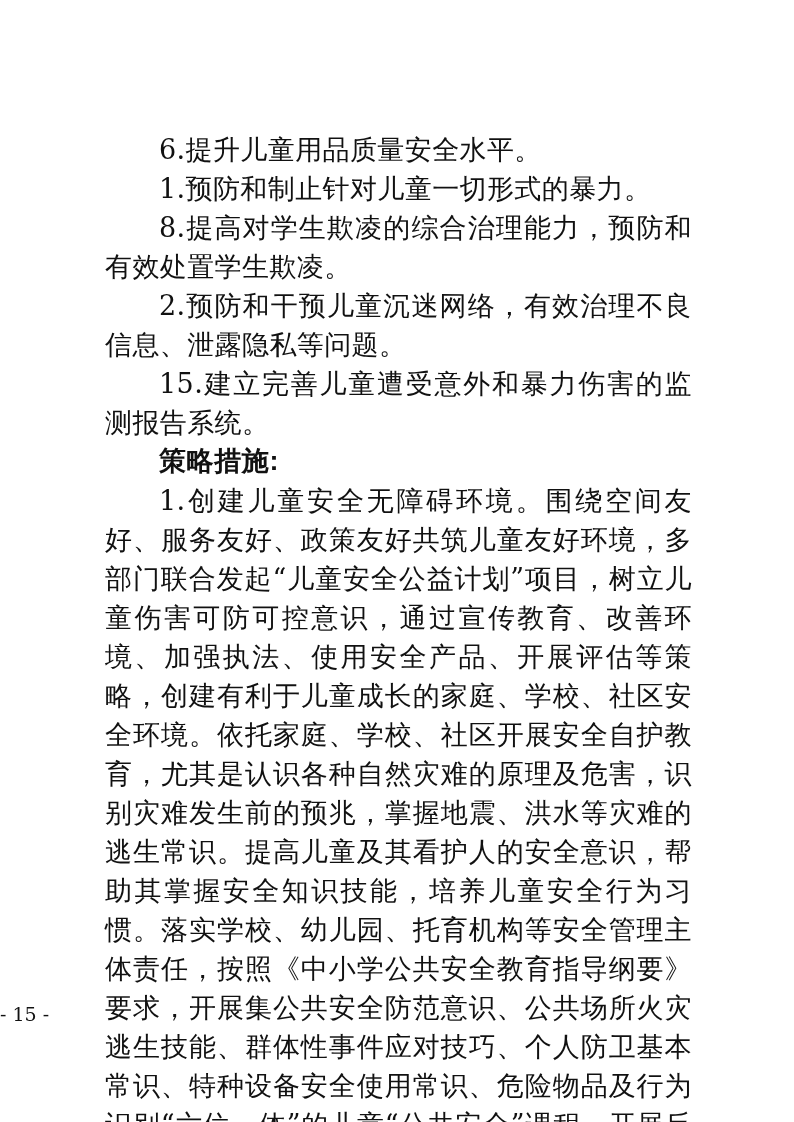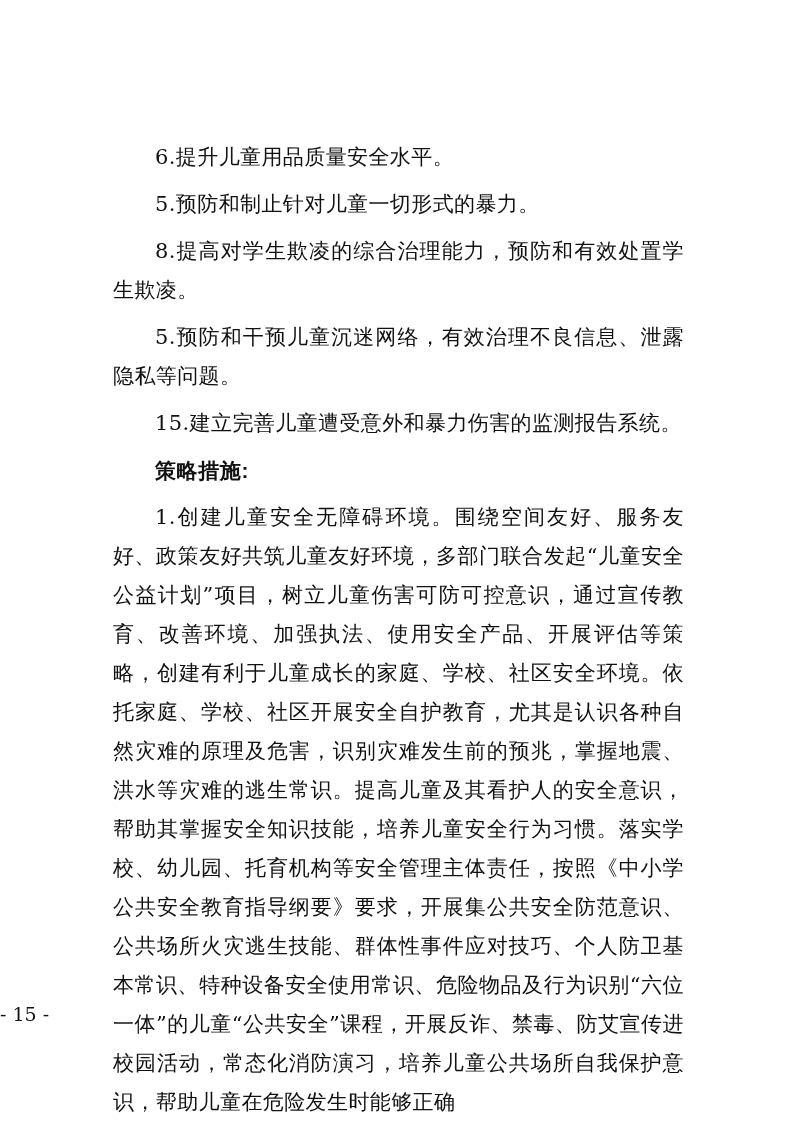--- a/index.html
+++ b/index.html
@@ -16,22 +16,22 @@
     font-family: "DejaVu Serif", "Liberation Serif", serif;
     color: #111111;
   }
   .content {
     position: absolute;
     left: 105px;
     top: 130px;
     width: 587px;
   }
   .para {
-    margin: 8px;
-    font-size: 21px;
+    margin: 0;
+    font-size: 27px;
     line-height: 39px;
     text-align: justify;
     text-justify: inter-character;
     text-indent: 2em;
     letter-spacing: 0.4px;
     word-break: break-all;
   }
   .para-heading {
     font-weight: bold;
     font-family: Liberation Sans, sans-serif;
@@ -47,21 +47,21 @@
     line-height: 26px;
     color: #111111;
   }
 </style>
 </head>
 <body>
 
 <div class="page">
   <div class="content">
     <p class="para">6.提升儿童用品质量安全水平。</p>
-    <p class="para">5.预防和制止针对儿童一切形式的暴力。</p>
+    <p class="para">1.预防和制止针对儿童一切形式的暴力。</p>
     <p class="para">8.提高对学生欺凌的综合治理能力，预防和有效处置学生欺凌。</p>
-    <p class="para">5.预防和干预儿童沉迷网络，有效治理不良信息、泄露隐私等问题。</p>
+    <p class="para">2.预防和干预儿童沉迷网络，有效治理不良信息、泄露隐私等问题。</p>
     <p class="para">15.建立完善儿童遭受意外和暴力伤害的监测报告系统。</p>
     <p class="para para-heading">策略措施:</p>
     <p class="para">1.创建儿童安全无障碍环境。围绕空间友好、服务友好、政策友好共筑儿童友好环境，多部门联合发起“儿童安全公益计划”项目，树立儿童伤害可防可控意识，通过宣传教育、改善环境、加强执法、使用安全产品、开展评估等策略，创建有利于儿童成长的家庭、学校、社区安全环境。依托家庭、学校、社区开展安全自护教育，尤其是认识各种自然灾难的原理及危害，识别灾难发生前的预兆，掌握地震、洪水等灾难的逃生常识。提高儿童及其看护人的安全意识，帮助其掌握安全知识技能，培养儿童安全行为习惯。落实学校、幼儿园、托育机构等安全管理主体责任，按照《中小学公共安全教育指导纲要》要求，开展集公共安全防范意识、公共场所火灾逃生技能、群体性事件应对技巧、个人防卫基本常识、特种设备安全使用常识、危险物品及行为识别“六位一体”的儿童“公共安全”课程，开展反诈、禁毒、防艾宣传进校园活动，常态化消防演习，培养儿童公共场所自我保护意识，帮助儿童在危险发生时能够正确</p>
   </div>
   <div class="footer">- 15 -</div>
 </div>
 
 </body></html>

